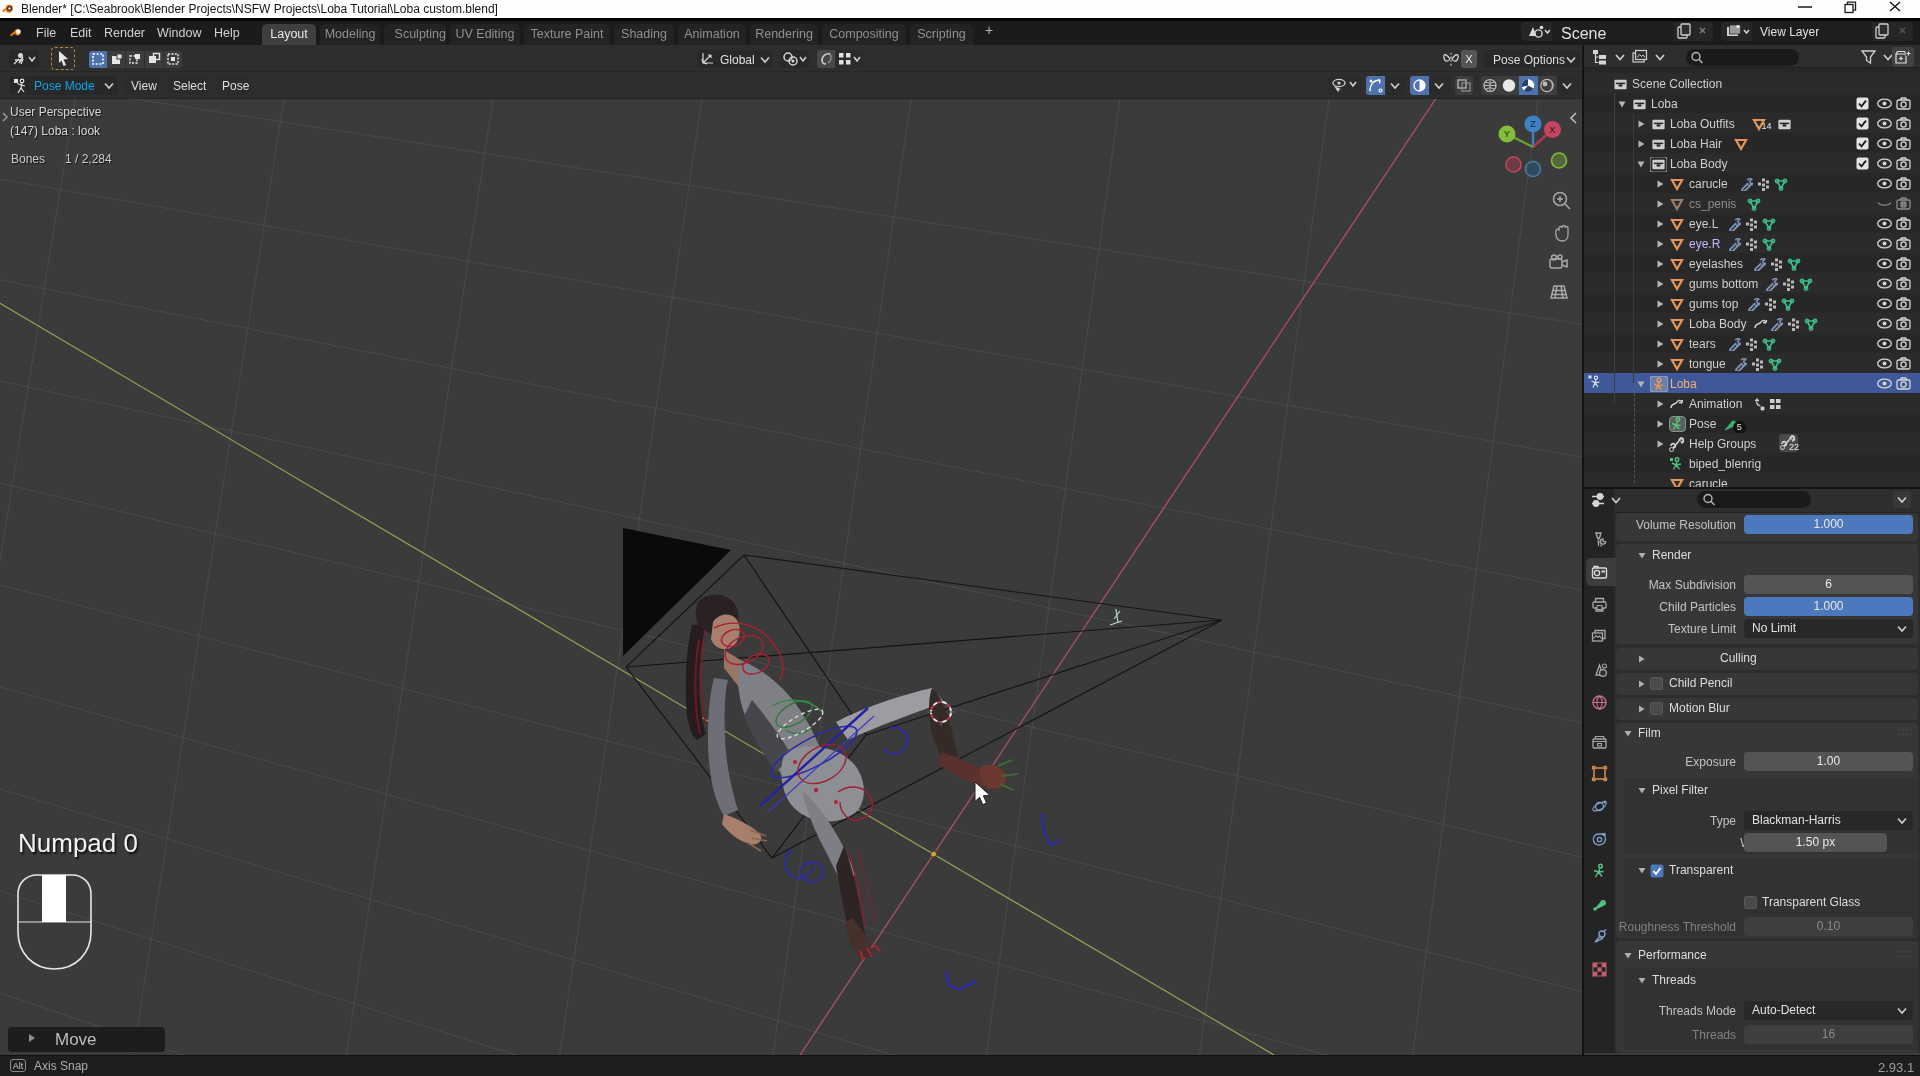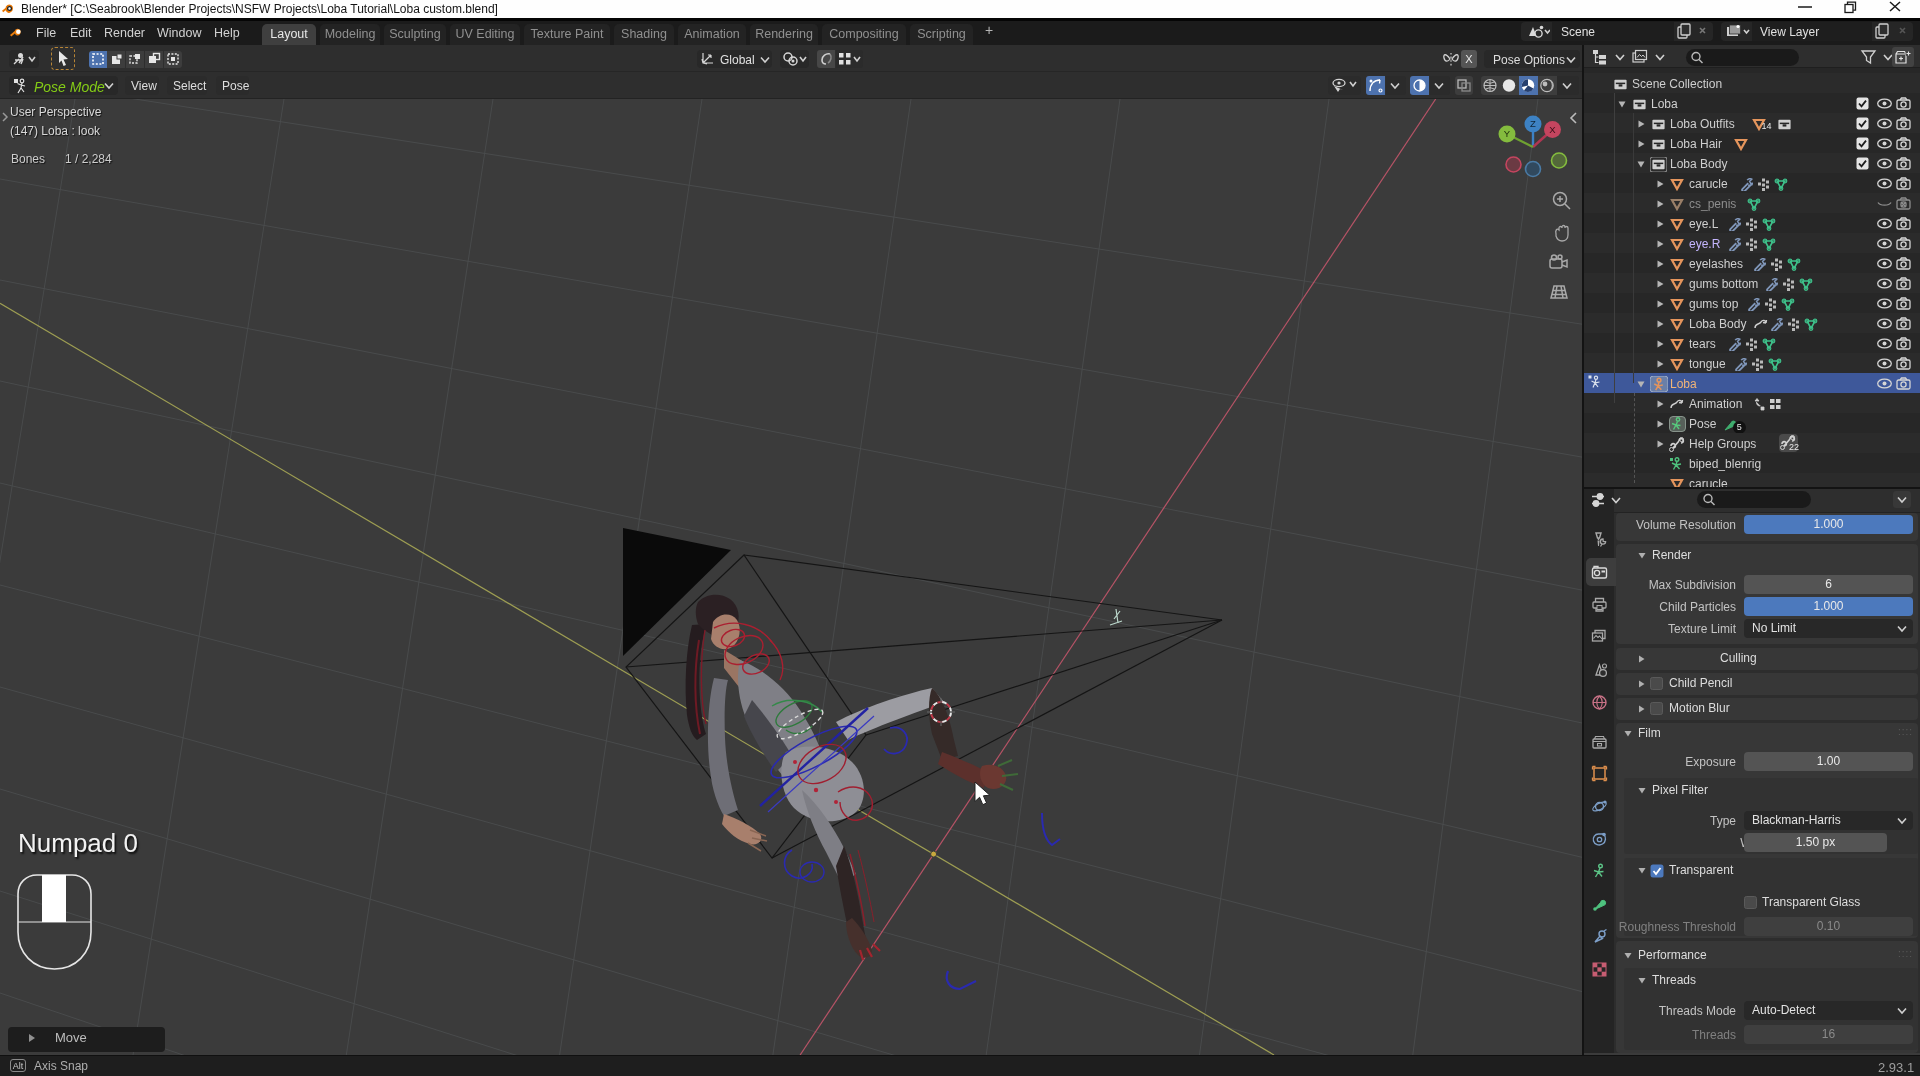--- a/index.html
+++ b/index.html
@@ -48,38 +48,38 @@
 <path d="M7 10 C7 6 11 4 14 6 C17 8 17 13 13 15 C10 17 7 14 7 10 Z" fill="#e87d0d"></path>
 <circle cx="12.5" cy="10" r="3.4" fill="#fff"></circle>
 </svg>
 <div class="txt menuitem" style="left:36px;top:21px;">File</div>
 <div class="txt menuitem" style="left:70px;top:21px;">Edit</div>
 <div class="txt menuitem" style="left:104px;top:21px;">Render</div>
 <div class="txt menuitem" style="left:157px;top:21px;">Window</div>
 <div class="txt menuitem" style="left:214px;top:21px;">Help</div>
 <div class="tab tabactive" style="left:262px;width:54px;">Layout</div>
 <div class="tab" style="left:320px;width:60px;">Modeling</div>
-<div class="tab" style="left:384px;width:62px;">Sculpting</div>
+<div class="tab" style="left:384px;width:62px;text-align:right;">Sculpting</div>
 <div class="tab" style="left:450px;width:70px;">UV Editing</div>
 <div class="tab" style="left:524px;width:86px;">Texture Paint</div>
 <div class="tab" style="left:614px;width:60px;">Shading</div>
 <div class="tab" style="left:678px;width:68px;">Animation</div>
 <div class="tab" style="left:750px;width:68px;">Rendering</div>
 <div class="tab" style="left:822px;width:84px;">Compositing</div>
 <div class="tab" style="left:910px;width:63px;">Scripting</div>
 <div class="txt" style="left:985px;top:22px;color:#b5b5b5;font-size:14px;">+</div>
 <div class="abs" style="left:1521px;top:22px;width:192px;height:19px;background:#262626;border-radius:4px;"></div>
 <div class="abs" style="left:1552px;top:22px;width:122px;height:19px;background:#1e1e1e;"></div>
 <svg class="abs" style="left:1526px;top:24px" width="24" height="15" viewBox="0 0 24 15">
 <path d="M3 12 L7 3 L10.5 12 Z" fill="#d8d8d8"></path>
     <circle cx="12.5" cy="9.5" r="3.6" fill="none" stroke="#d8d8d8" stroke-width="1.4"></circle>
     <circle cx="15.5" cy="3.5" r="1.8" fill="#d8d8d8"></circle>
 <path d="M19 6 l2.5 3 l2.5 -3" class="chev"></path>
 </svg>
-<div class="txt" style="left:1561px;top:25px;font-size:12px;color:#e0e0e0;text-align:center;">Scene</div>
+<div class="txt" style="left:1561px;top:25px;font-size:16px;color:#e0e0e0;text-align:center;">Scene</div>
 <svg class="abs" style="left:1676px;top:23px" width="38" height="17" viewBox="0 0 38 17">
 <rect x="2" y="4" width="9" height="11" rx="1" fill="none" stroke="#cfcfcf" stroke-width="1.3"></rect>
 <rect x="5" y="1" width="9" height="11" rx="1" fill="#2e2e2e" stroke="#cfcfcf" stroke-width="1.3"></rect>
 <path d="M24 3 l5 5 m0 -5 l-5 5" stroke="#777" stroke-width="1.6" transform="translate(0,2)"></path>
 </svg>
 <div class="abs" style="left:1721px;top:22px;width:192px;height:19px;background:#262626;border-radius:4px;"></div>
 <div class="abs" style="left:1752px;top:22px;width:120px;height:19px;background:#1e1e1e;"></div>
 <svg class="abs" style="left:1725px;top:24px" width="26" height="15" viewBox="0 0 26 15">
 <rect x="2" y="3" width="11" height="9" fill="#cfcfcf"></rect>
     <rect x="4.5" y="1" width="11" height="9" fill="#9a9a9a" stroke="#2e2e2e" stroke-width="0.8"></rect>
@@ -166,21 +166,21 @@
 <div class="txt" style="left:1493px;top:53px;font-size:12px;color:#dddddd;">Pose Options</div>
 <svg class="abs" style="left:1565px;top:56px" width="12" height="8" viewBox="0 0 12 8">
     <path d="M2 1.5 l4 4.5 l4 -4.5" class="chev"></path>
   </svg>
 <div class="hbtn" style="left:9px;top:76px;width:109px;height:19px;"></div>
 <svg class="abs" style="left:13px;top:78px" width="16" height="16" viewBox="0 0 16 16">
 <rect x="1" y="1" width="4" height="4" fill="#e2e2e2"></rect>
 <circle cx="9" cy="3" r="1.8" fill="none" stroke="#e2e2e2" stroke-width="1.2"></circle>
 <path d="M9 5 L8 10 M8 7 L4.5 5.5 M8 7 l4 1 M8 10 l-3 5 M8 10 l3 4" stroke="#e2e2e2" stroke-width="1.2" fill="none"></path>
 </svg>
-<div class="txt" style="left:34px;top:79px;font-size:14px;color:#84cc16;font-style:italic;">Pose Mode</div>
+<div class="txt" style="left:34px;top:79px;font-size:12px;color:#0ea5e9;">Pose Mode</div>
 <svg class="abs" style="left:103px;top:82px" width="12" height="8" viewBox="0 0 12 8">
     <path d="M2 1.5 l4 4.5 l4 -4.5" class="chev"></path>
   </svg>
 <div class="hbtn" style="left:125px;top:76px;width:34px;height:19px;background:#2b2b2b;"></div>
 <div class="txt" style="left:131px;top:79px;font-size:12px;color:#dedede;">View</div>
 <div class="hbtn" style="left:167px;top:76px;width:40px;height:19px;background:#2b2b2b;"></div>
 <div class="txt" style="left:173px;top:79px;font-size:12px;color:#dedede;">Select</div>
 <div class="hbtn" style="left:216px;top:76px;width:33px;height:19px;background:#2b2b2b;"></div>
 <div class="txt" style="left:222px;top:79px;font-size:12px;color:#dedede;">Pose</div>
 <div class="hbtn" style="left:1328px;top:76px;width:33px;height:19px;background:#2b2b2b;"></div>
@@ -349,21 +349,21 @@
 <div class="txt" style="left:18px;top:828px;font-size:26px;color:#f2f2f2;text-shadow:1.5px 1.5px 2px rgba(0,0,0,.8);">Numpad 0</div>
 <svg class="abs" style="left:17px;top:874px" width="75" height="96" viewBox="0 0 75 96">
 <path d="M1 20 C1 9 9 1 20 1 L55 1 C66 1 74 9 74 20 L74 58 C74 79 59 95 37.5 95 C16 95 1 79 1 58 Z" fill="none" stroke="#e6e6e6" stroke-width="1.6"></path>
 <path d="M1 48 H74" stroke="#e6e6e6" stroke-width="1.2"></path>
 <rect x="25" y="1" width="24" height="47" fill="#ffffff"></rect>
 </svg>
 <div class="abs" style="left:8px;top:1027px;width:157px;height:25px;background:#1d1d1d;border-radius:4px;"></div>
 <svg class="abs" style="left:27px;top:1033px" width="10" height="10" viewBox="0 0 10 10">
     <path d="M2 1 l6 4 l-6 4 Z" fill="#909090"></path>
   </svg>
-<div class="txt" style="left:55px;top:1030px;font-size:13px;color:#bdbdbd;">Move</div>
+<div class="txt" style="left:55px;top:1030px;font-size:17px;color:#bdbdbd;">Move</div>
 <div class="abs" style="left:1582px;top:45px;width:2px;height:1010px;background:#131313;"></div>
 <div class="abs" id="outliner"></div>
 <div class="abs" id="outlhdr"></div>
 <svg class="abs" style="left:1592px;top:49px" width="34" height="16" viewBox="0 0 34 16">
 <rect x="1" y="1" width="5" height="4" fill="#d5d5d5"></rect>
     <rect x="7" y="6" width="7" height="4" fill="#d5d5d5"></rect>
     <rect x="7" y="11.5" width="7" height="4" fill="#d5d5d5"></rect>
 <path d="M3.5 5 v8.5 h3 M3.5 8 h3" stroke="#d5d5d5" stroke-width="1.2" fill="none"></path>
 <path d="M24 6 l4 4.5 l4 -4.5" class="chev"></path>
 </svg>

